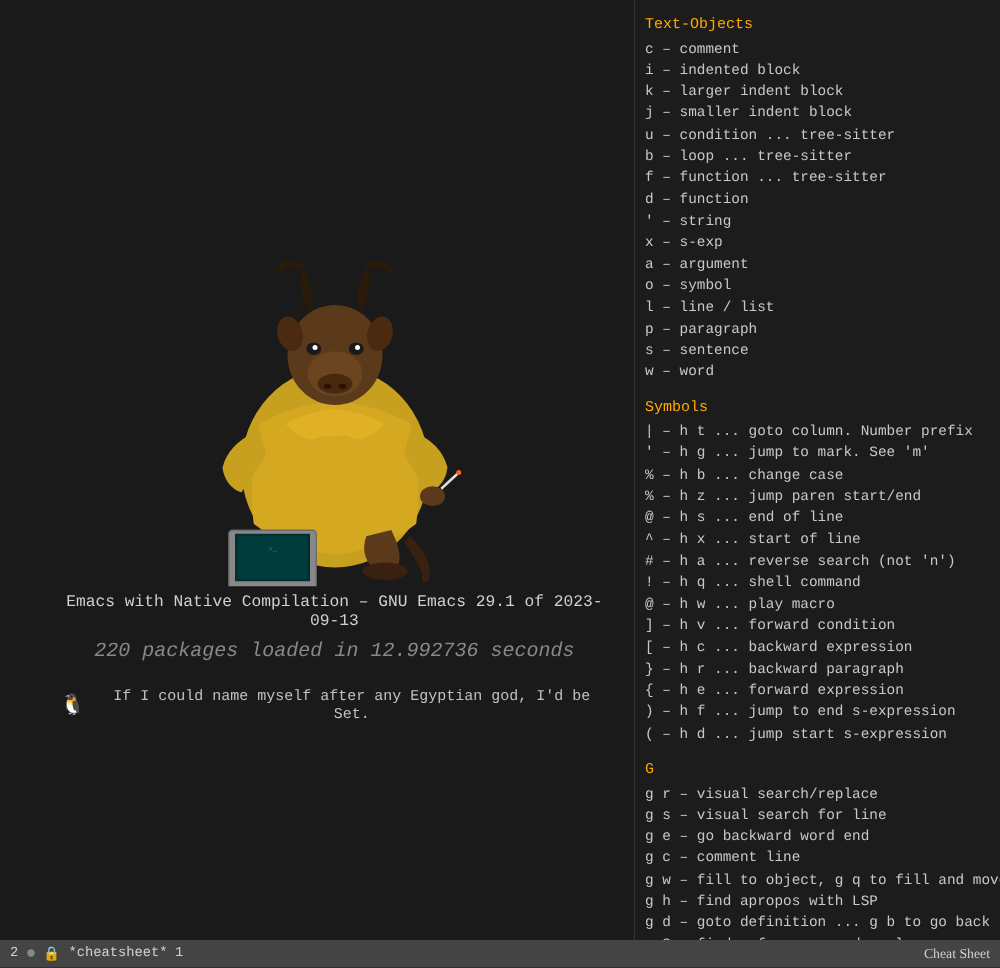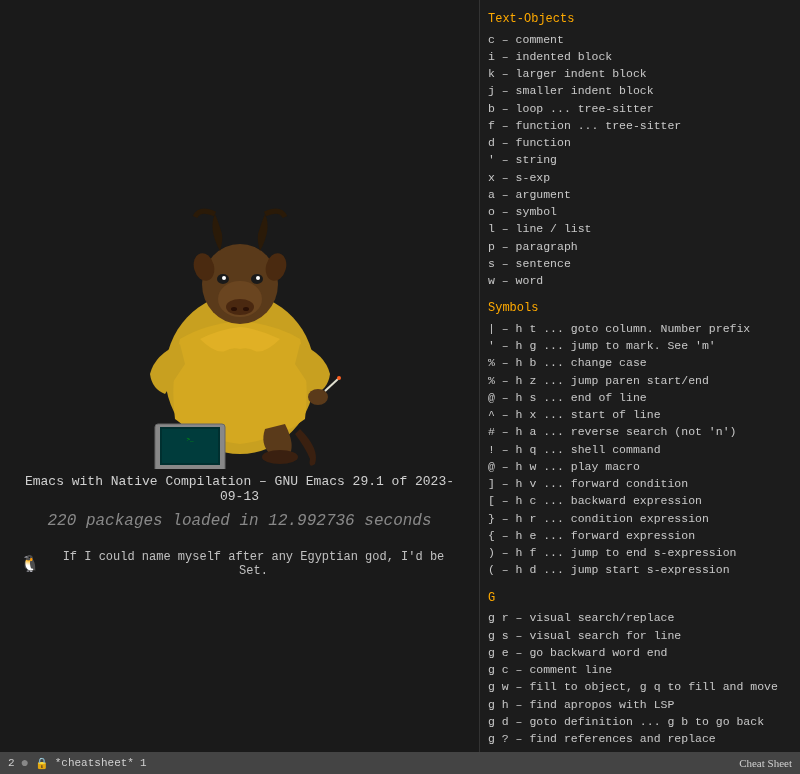--- a/index.html
+++ b/index.html
@@ -22,20 +22,21 @@
     
     .left-panel {
       width: 480px;
       background: #1a1a1a;
       display: flex;
       flex-direction: column;
       align-items: center;
       justify-content: center;
       padding: 20px;
       border-right: 1px solid #333;
+      margin-left: 28px;
     }
     .title-text {
       color: #d0d0d0;
       font-size: 13px;
       text-align: center;
       margin-bottom: 8px;
     }
     .subtitle-text {
       color: #888;
       font-size: 16px;
@@ -193,20 +194,21 @@
     </div>
   </div>
 
   <div class="right-panel">
     <div class="section-title">Text-Objects</div>
     <div id="text-objects-list">
         <div class="key-item">c – comment</div>
         <div class="key-item">i – indented block</div>
         <div class="key-item">k – larger indent block</div>
         <div class="key-item">j – smaller indent block</div>
+        <div class="key-item">u – condition ... tree-sitter</div>
         <div class="key-item">b – loop ... tree-sitter</div>
         <div class="key-item">f – function ... tree-sitter</div>
         <div class="key-item">d – function</div>
         <div class="key-item">' – string</div>
         <div class="key-item">x – s-exp</div>
         <div class="key-item">a – argument</div>
         <div class="key-item">o – symbol</div>
         <div class="key-item">l – line / list</div>
         <div class="key-item">p – paragraph</div>
         <div class="key-item">s – sentence</div>
@@ -221,21 +223,21 @@
         <div class="key-item">' – h g ... jump to mark. See 'm'</div>
         <div class="key-item">% – h b ... change case</div>
         <div class="key-item">% – h z ... jump paren start/end</div>
         <div class="key-item">@ – h s ... end of line</div>
         <div class="key-item">^ – h x ... start of line</div>
         <div class="key-item"># – h a ... reverse search (not 'n')</div>
         <div class="key-item">! – h q ... shell command</div>
         <div class="key-item">@ – h w ... play macro</div>
         <div class="key-item">] – h v ... forward condition</div>
         <div class="key-item">[ – h c ... backward expression</div>
-        <div class="key-item">} – h r ... condition expression</div>
+        <div class="key-item">} – h r ... backward paragraph</div>
         <div class="key-item">{ – h e ... forward expression</div>
         <div class="key-item">) – h f ... jump to end s-expression</div>
         <div class="key-item">( – h d ... jump start s-expression</div>
       </div>
 
     <div class="separator"></div>
 
     <div class="section-title">G</div>
     <div id="g-list">
         <div class="key-item">g r – visual search/replace</div>

